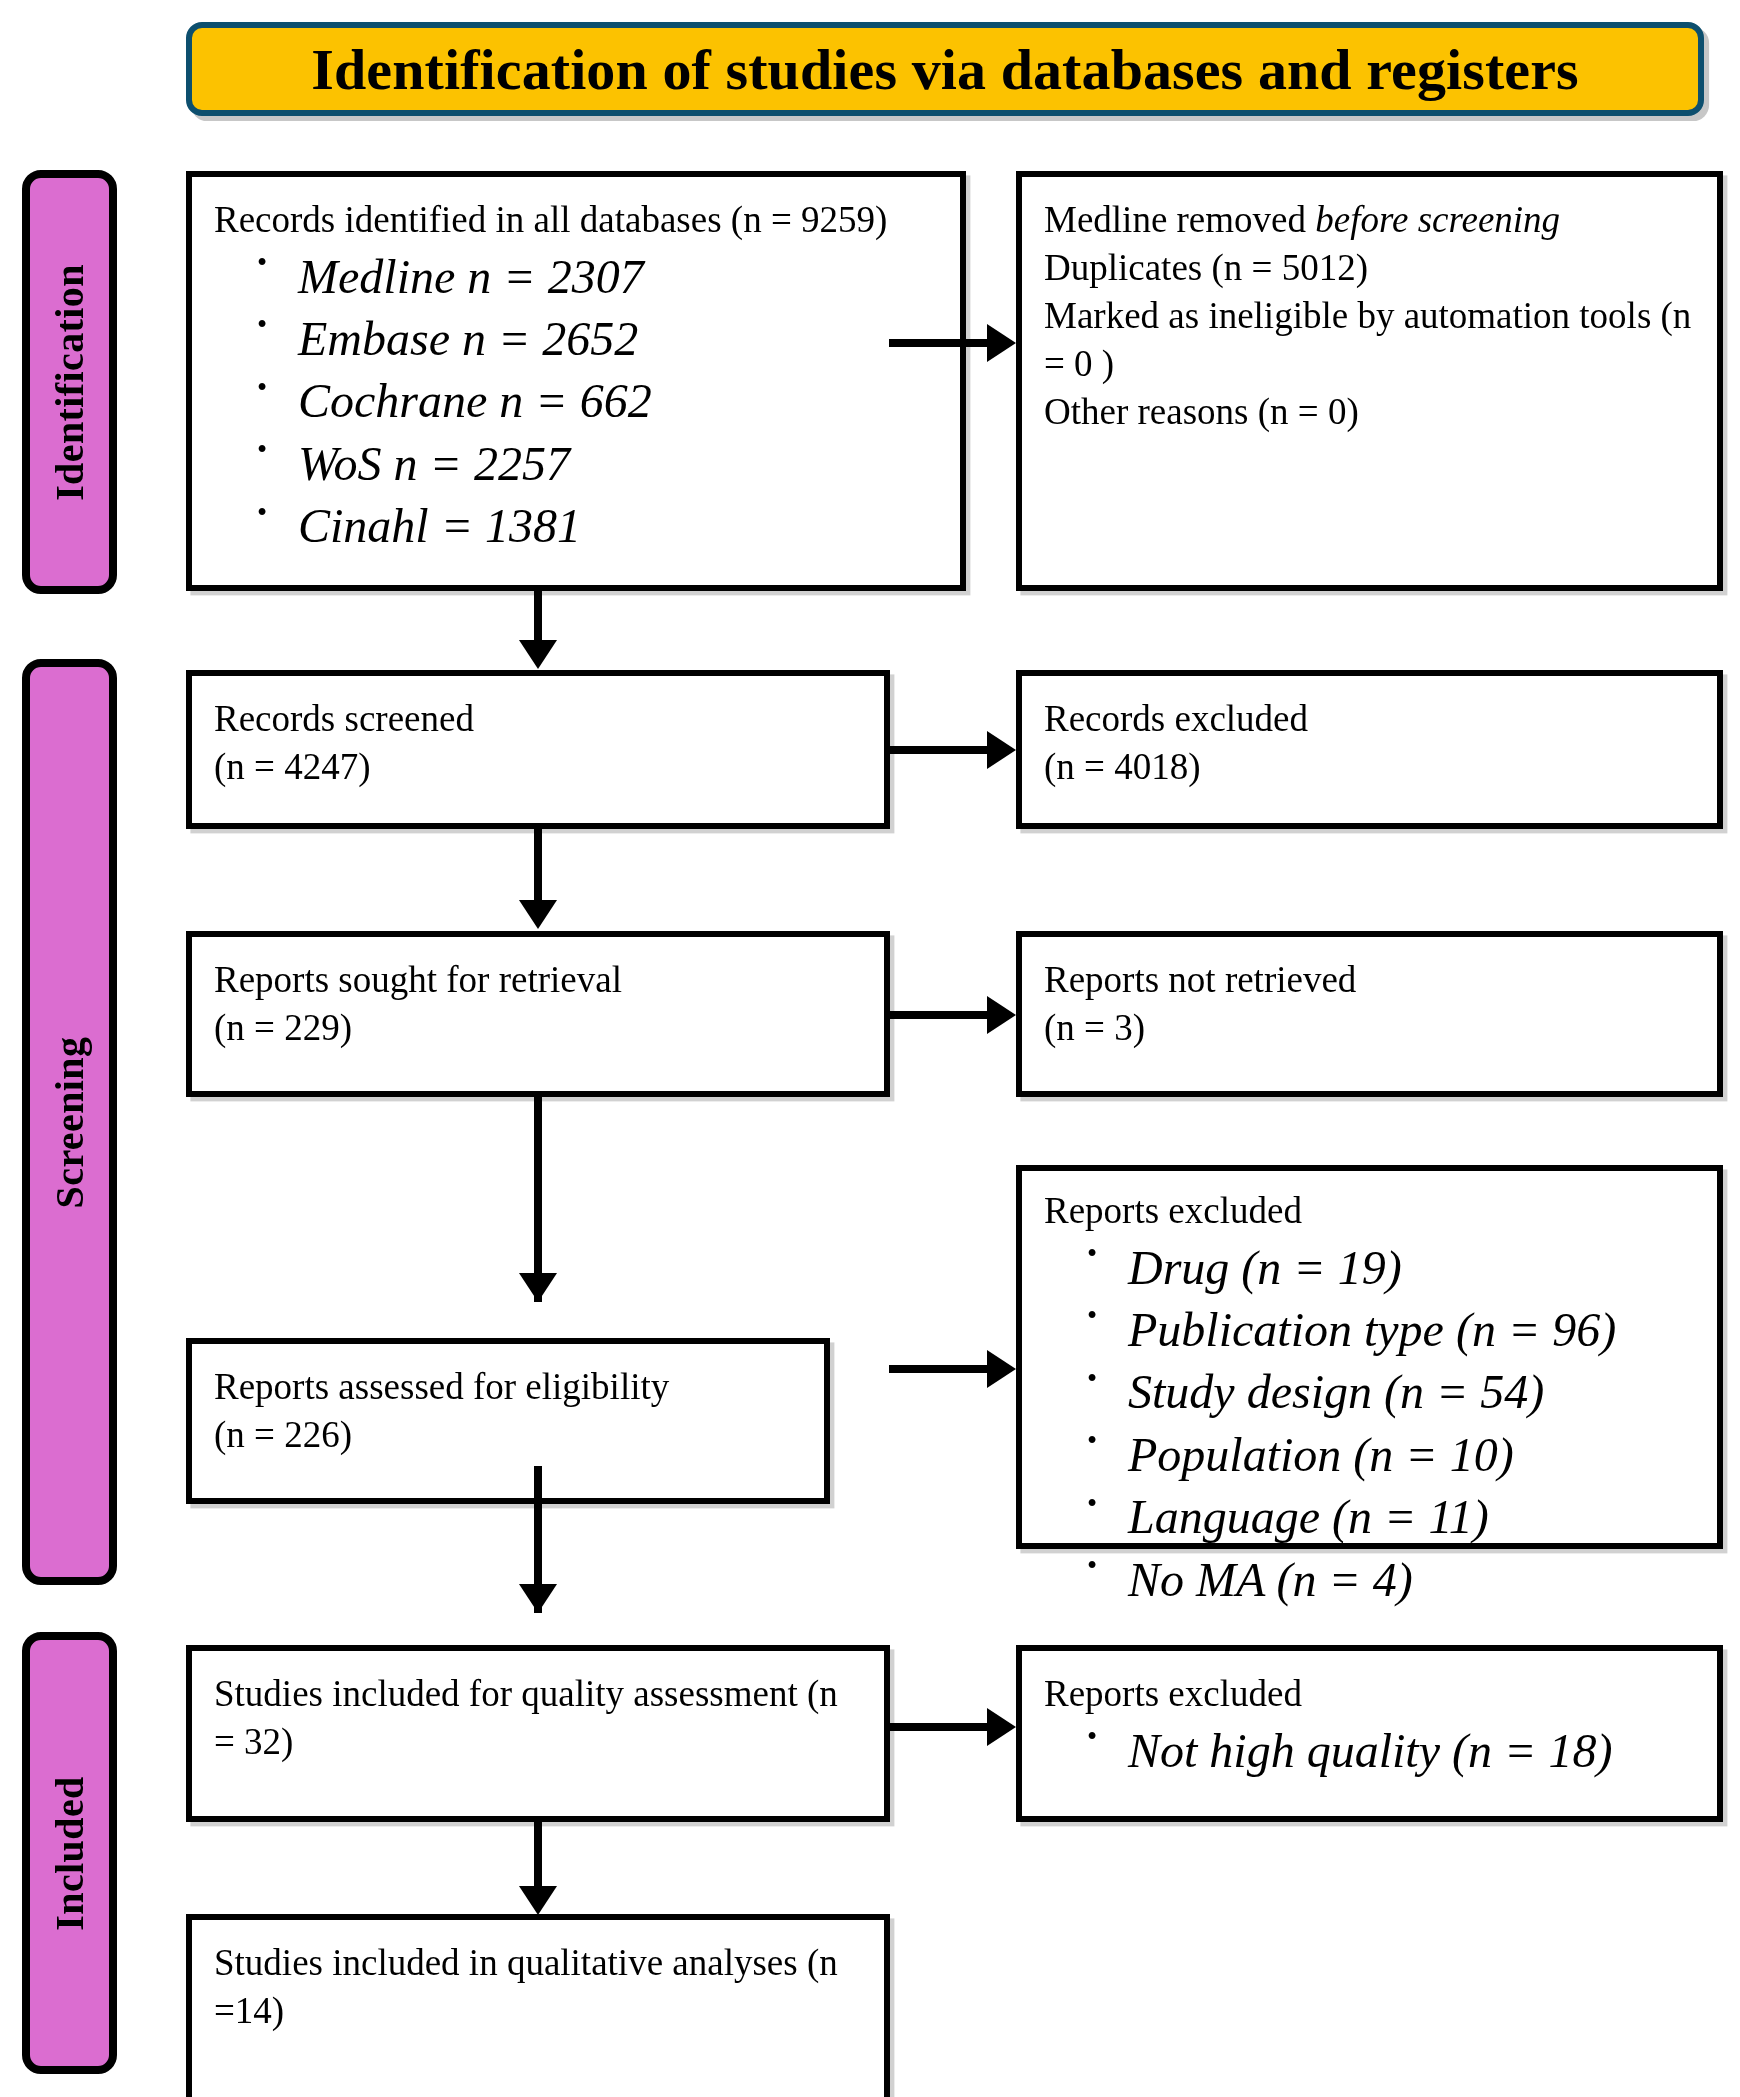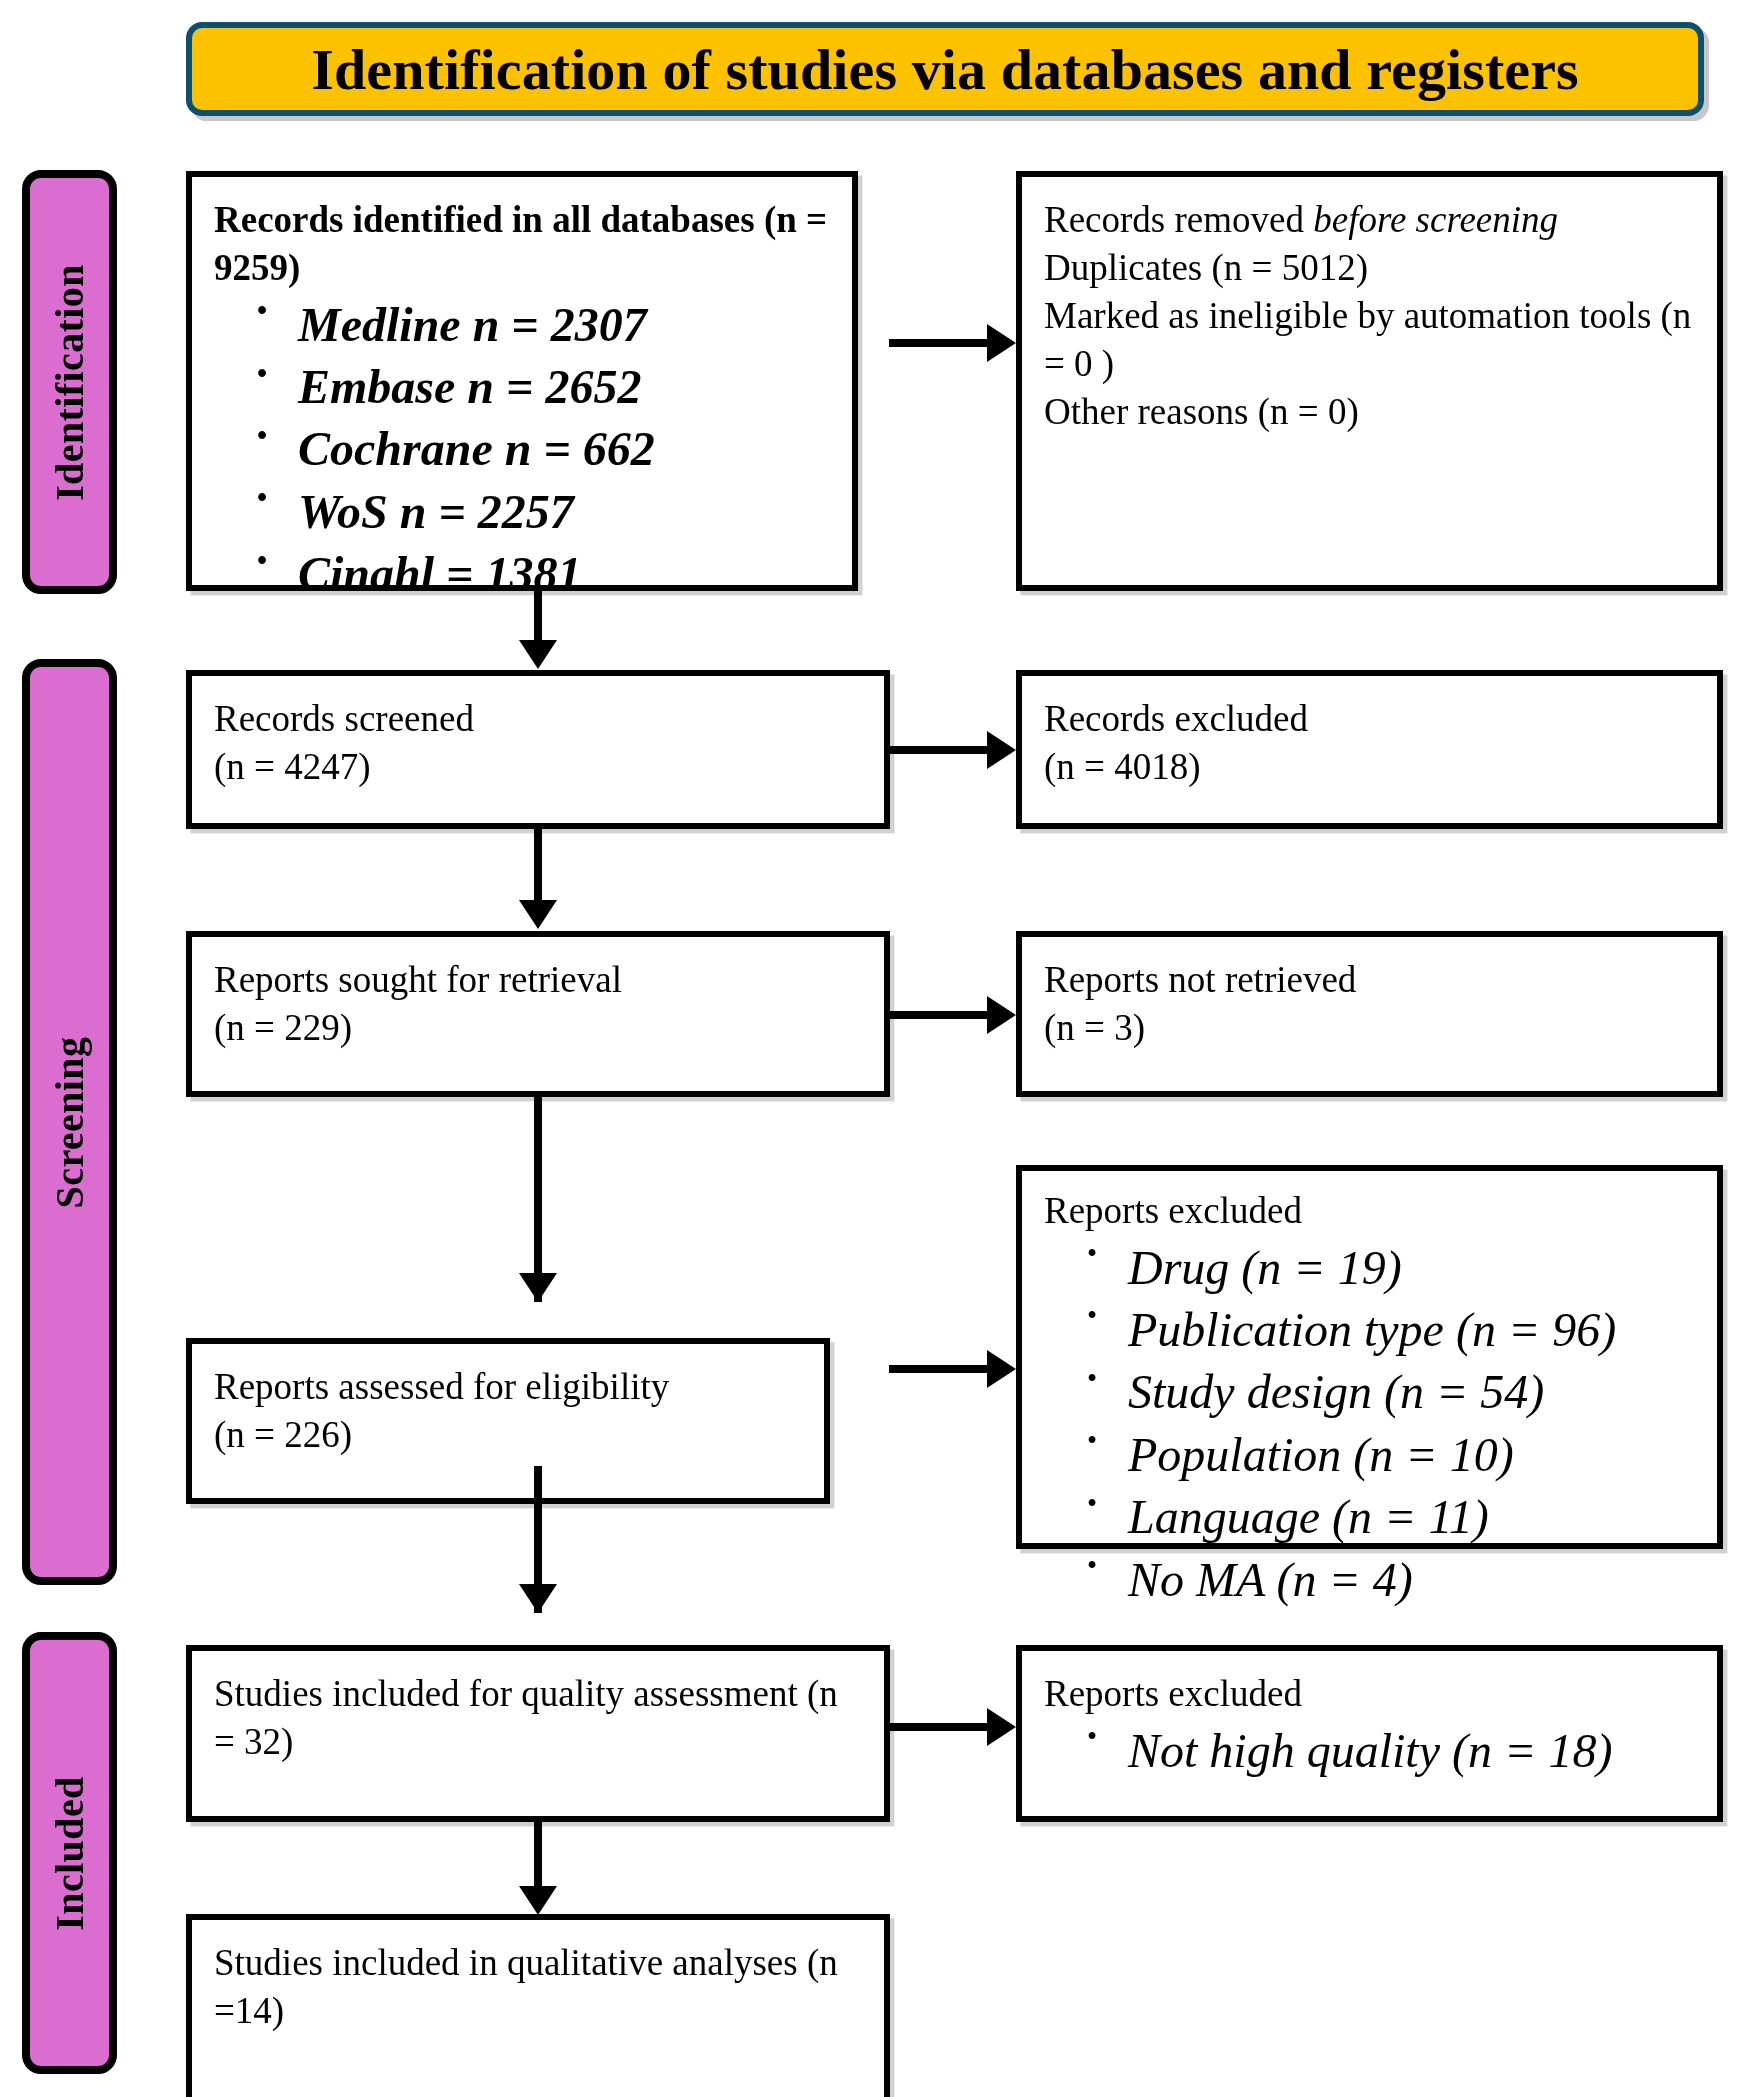--- a/index.html
+++ b/index.html
@@ -144,36 +144,36 @@
   <div class="stage" style="top:170px; height:424px;">
     <span class="stage-label">Identification</span>
   </div>
   <div class="stage" style="top:659px; height:926px;">
     <span class="stage-label">Screening</span>
   </div>
   <div class="stage" style="top:1632px; height:442px;">
     <span class="stage-label">Included</span>
   </div>
 
-  <div class="node" style="left:186px; top:171px; width:672px; height:420px;font-weight:bold;">
+  <div class="node" style="left:186px; top:171px; width:780px; height:420px;">
     <div class="node-text">Records identified in all databases (n = 9259)</div>
     <ul class="node-list">
       <li>Medline n = 2307</li>
       <li>Embase n = 2652</li>
       <li>Cochrane n = 662</li>
       <li>WoS n = 2257</li>
       <li>Cinahl = 1381</li>
     </ul>
   </div>
 
   <div class="hline" style="left:889px; top:339px; width:99px;"></div>
   <div class="arrow-right" style="left:987px; top:324px;"></div>
 
   <div class="node" style="left:1016px; top:171px; width:707px; height:420px;">
-    <div class="node-text"><span>Records removed </span><span class="it">before screening</span></div>
+    <div class="node-text"><span>Medline removed </span><span class="it">before screening</span></div>
     <div class="node-text">Duplicates  (n = 5012)</div>
     <div class="node-text">Marked as ineligible by automation tools (n = 0 )</div>
     <div class="node-text">Other reasons (n = 0)</div>
   </div>
 
   <div class="vline" style="left:534px; top:591px; height:51px;"></div>
   <div class="arrow-down" style="left:519px; top:640px;"></div>
 
   <div class="node" style="left:186px; top:670px; width:704px; height:159px;">
     <div class="node-text">Records screened</div>

